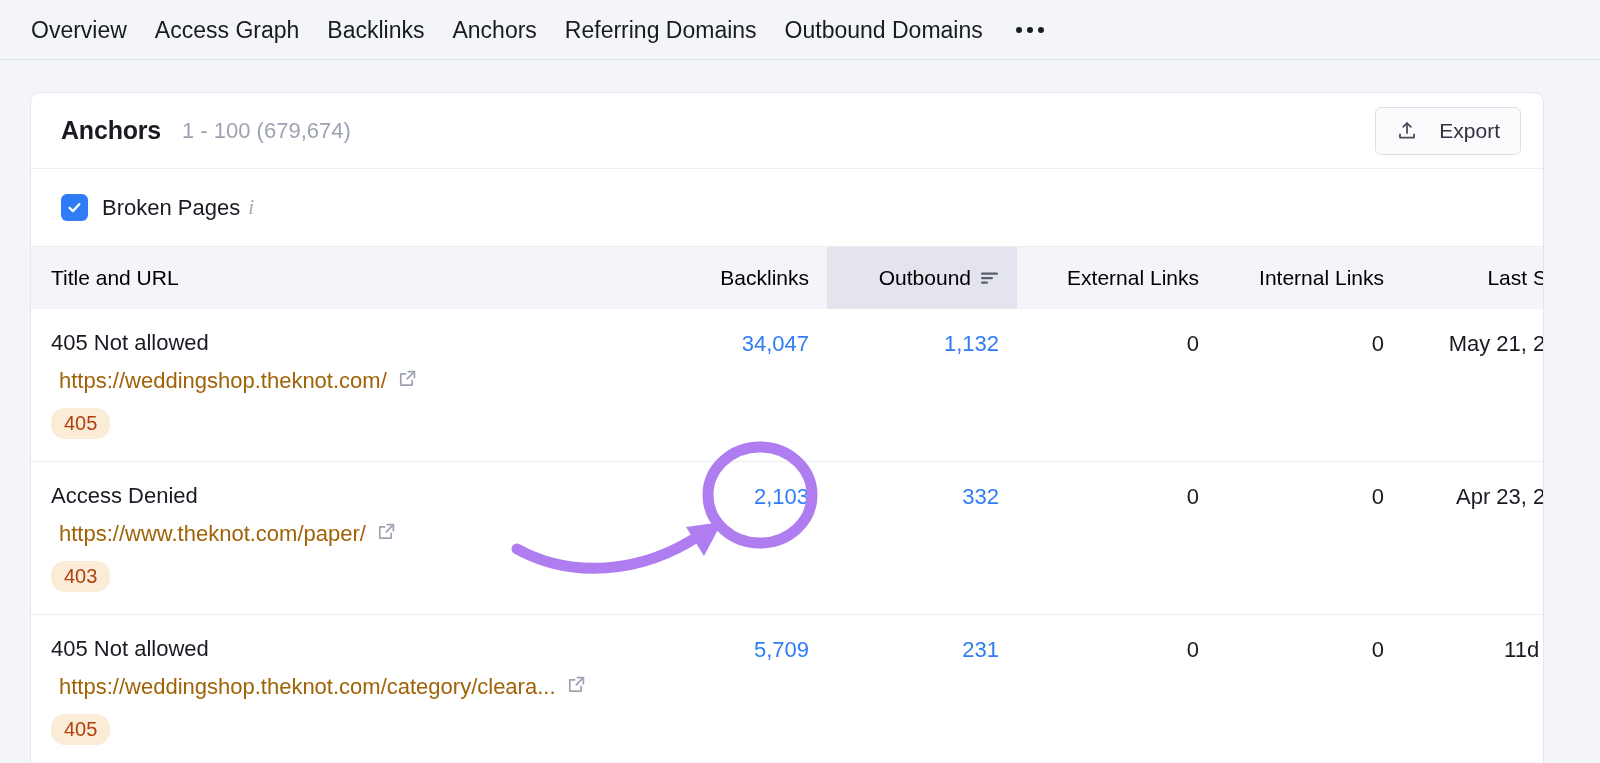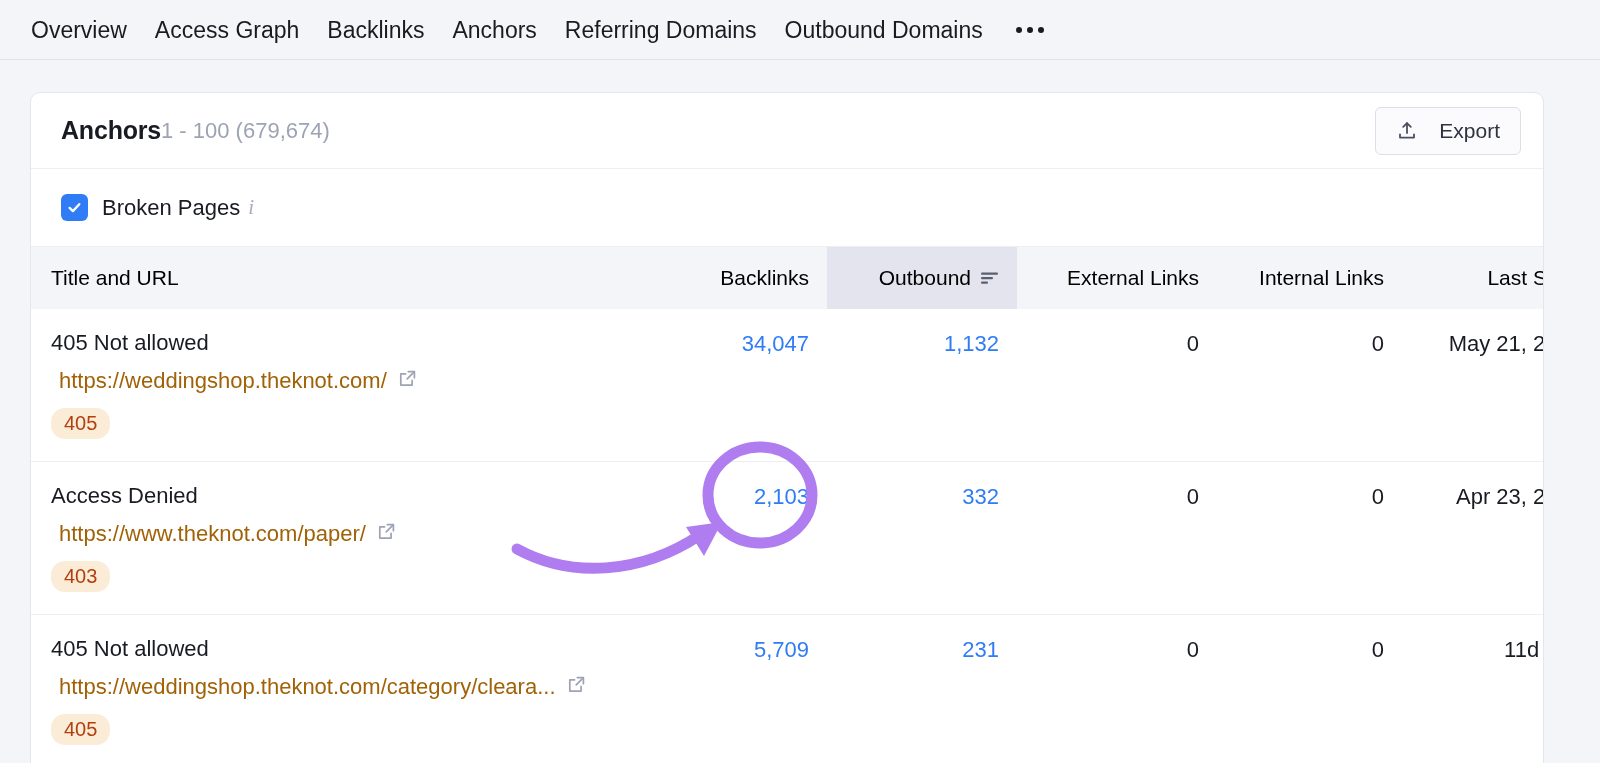--- a/index.html
+++ b/index.html
@@ -76,21 +76,21 @@
   }
   .card-title {
     font-size: 25px;
     font-weight: bold;
     color: #191b23;
     letter-spacing: -0.2px;
   }
   .card-range {
     font-size: 22px;
     color: #9ea3b4;
-    margin-left: 0;
+    margin-left: 21px;
   }
   .spacer { flex: 1; }
   .export-btn {
     display: flex;
     align-items: center;
     gap: 21px;
     height: 48px;
     padding: 0 20px;
     border: 1px solid #dcdfe8;
     border-radius: 6px;

